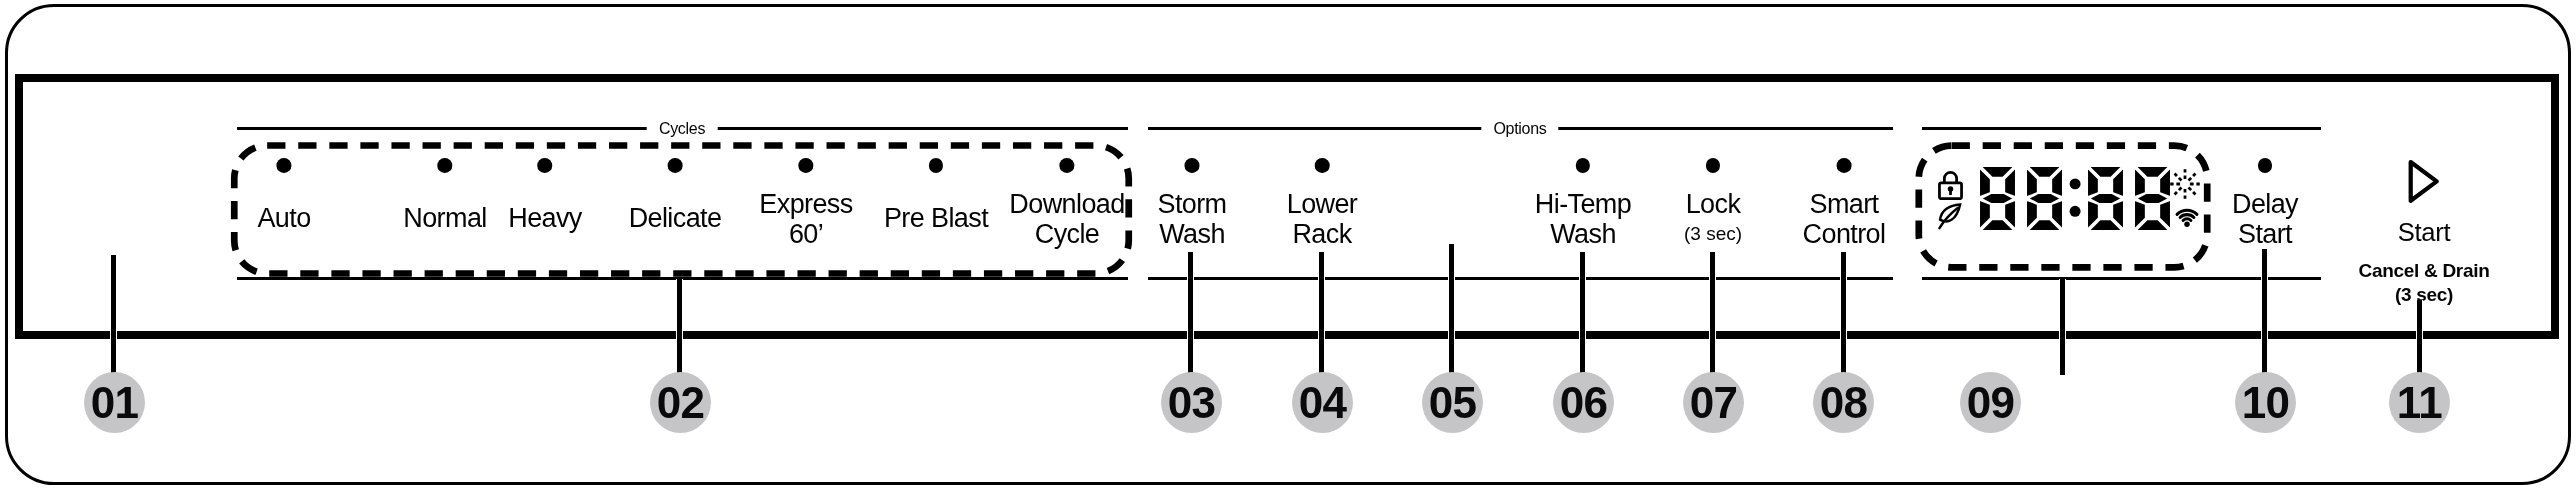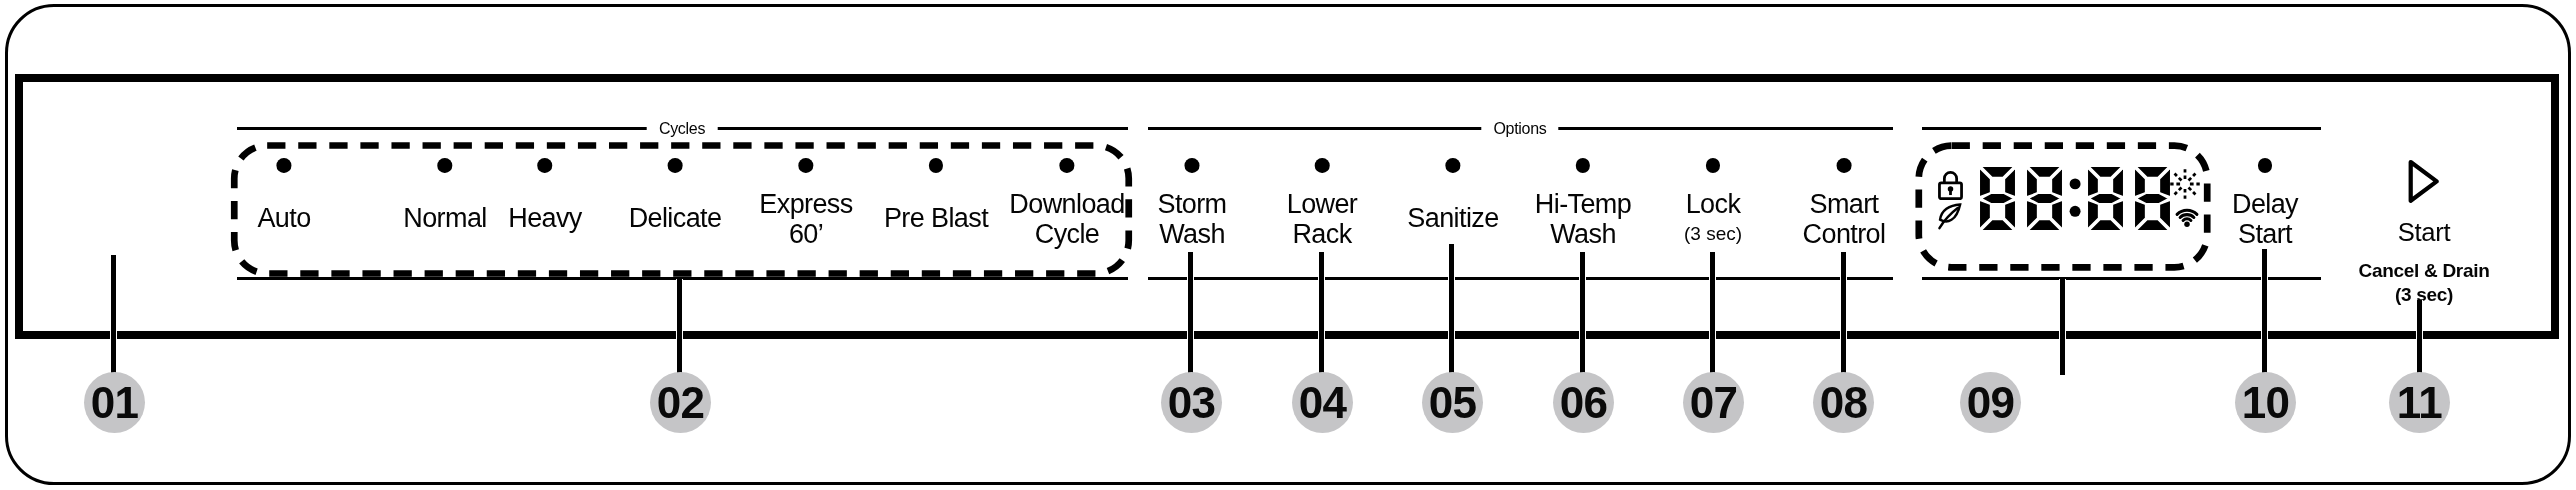--- a/index.html
+++ b/index.html
@@ -120,26 +120,20 @@
       <span>Wash</span>
     </div>
   </div>
   <div class="btn" style="left:1322px;">
     <span class="dot"></span>
     <div class="lbl">
       <span>Lower</span>
       <span>Rack</span>
     </div>
   </div>
-  <div class="btn single" style="left:1453px;">
-    <span class="dot"></span>
-    <div class="lbl">
-        <span>Sanitize</span>
-      </div>
-  </div>
   <div class="btn" style="left:1583px;">
     <span class="dot"></span>
     <div class="lbl">
       <span>Hi-Temp</span>
       <span>Wash</span>
     </div>
   </div>
   <div class="btn" style="left:1713px;">
     <span class="dot"></span>
     <div class="lbl">

